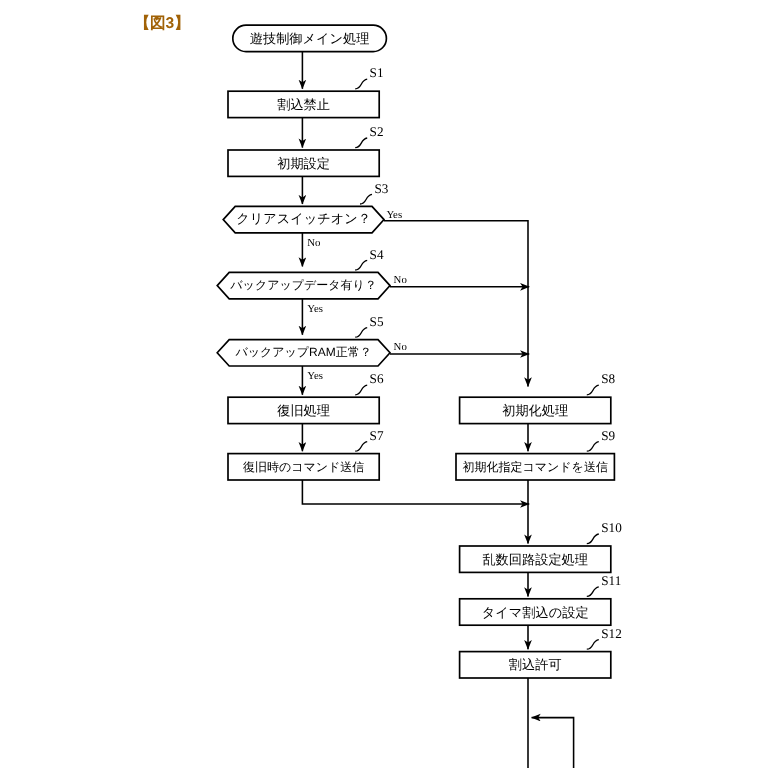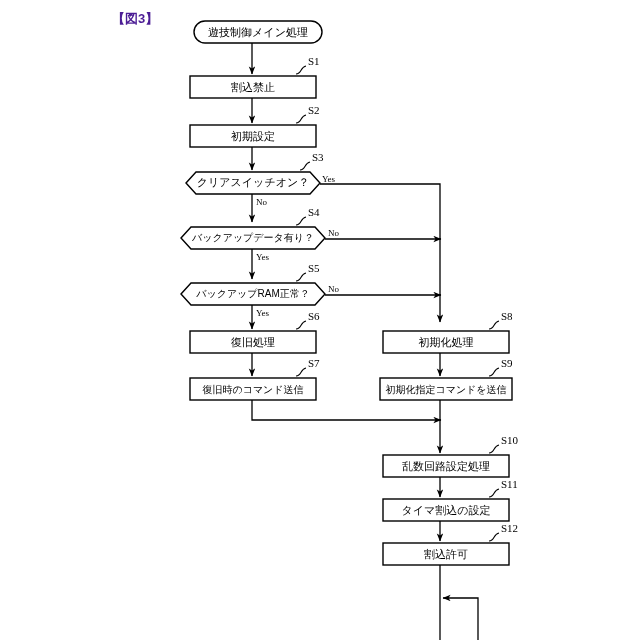--- a/index.html
+++ b/index.html
@@ -21,21 +21,21 @@
     width: 640px;
     height: 640px;
   }
   .fig-label {
     position: absolute;
     left: 112px;
     top: 10px;
     font-size: 13px;
     font-weight: bold;
     letter-spacing: 0px;
-    color: #4c1d95;
+    color: #a16207;
     white-space: nowrap;
   }
   svg.flow {
     position: absolute;
     left: 0; top: 0;
     width: 640px;
     height: 640px;
   }
   .node-text {
     font-family: "Liberation Sans", "DejaVu Sans", sans-serif;

